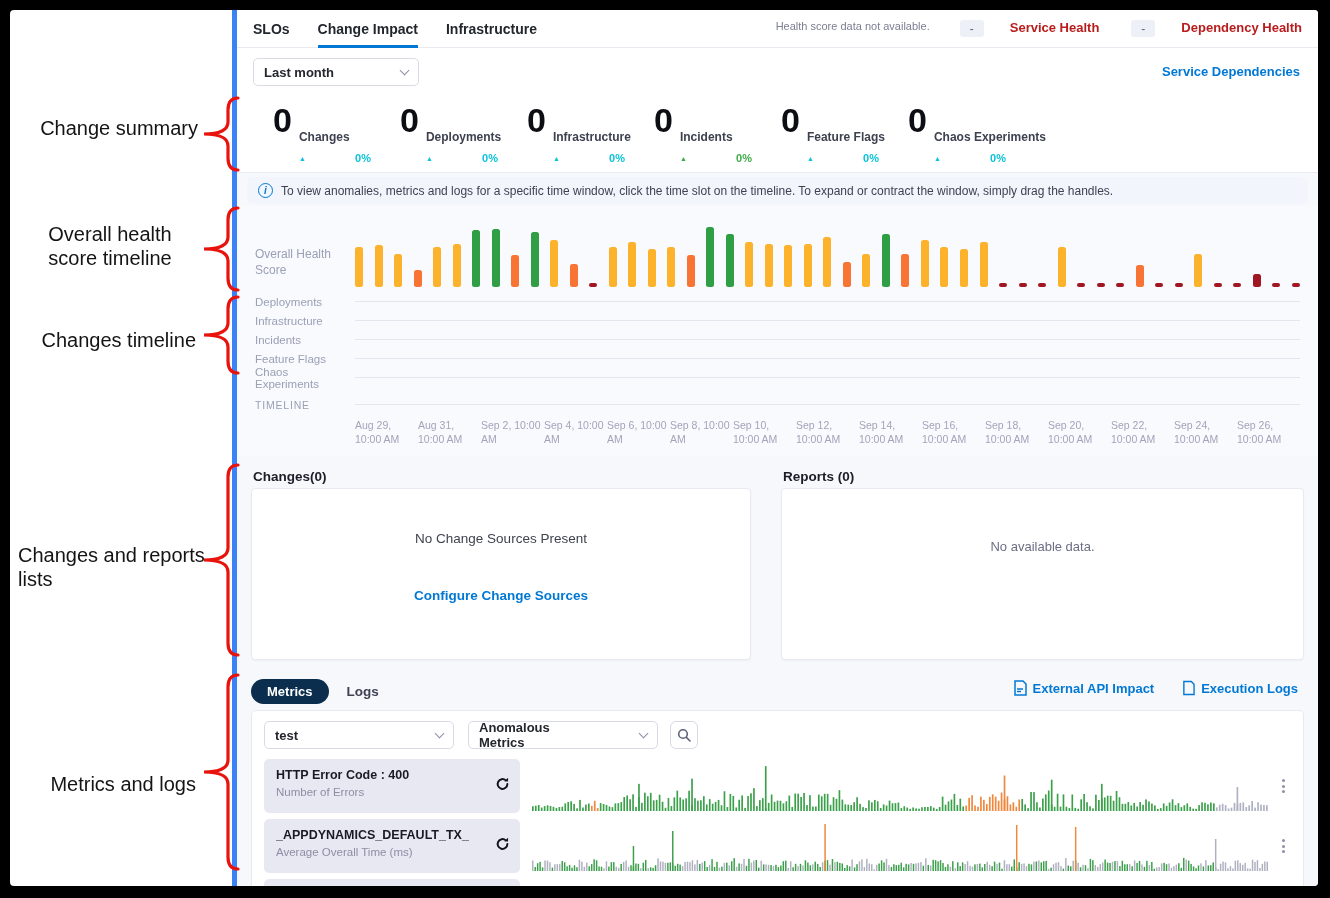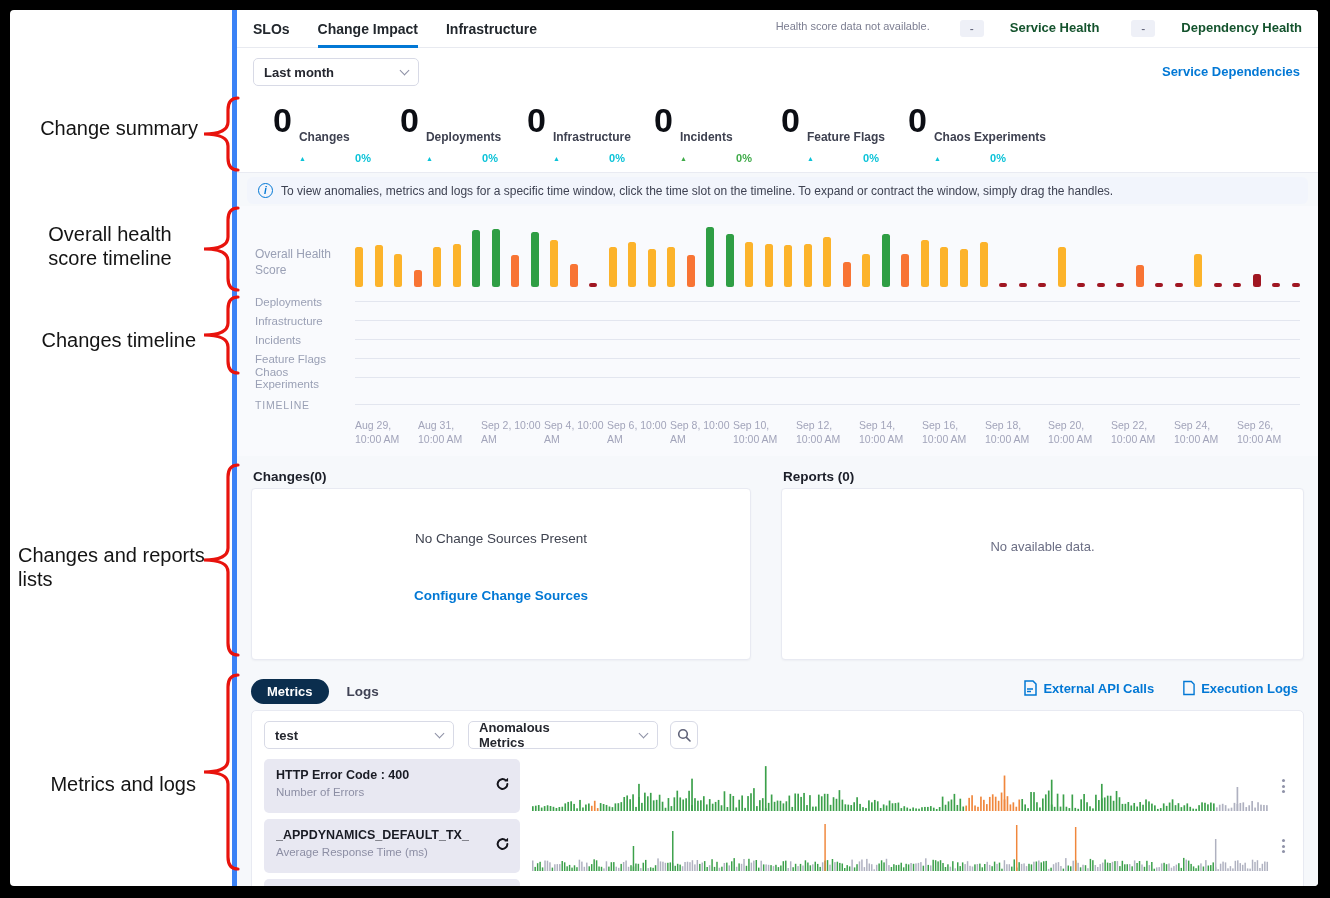--- a/index.html
+++ b/index.html
@@ -26,21 +26,21 @@
   
   .tabbar { position:absolute; left:0; right:0; top:0; height:38px; background:#fff;
             border-bottom:1px solid #e8eaf0; display:flex; align-items:center; padding:0 16px; }
   .tab { height:38px; display:flex; align-items:center; font-size:14px; font-weight:700;
          color:#22272d; margin-right:28px; cursor:pointer; border-bottom:3px solid transparent; padding-top:3px; }
   .tab.active { border-bottom:3px solid #0278d5; }
   .tab-right { margin-left:auto; display:flex; align-items:flex-start; gap:26px; }
   .health-note { font-size:11px; color:#7c7e91; margin-right:4px; }
   .hbadge { width:24px; height:17px; background:#eef0f7; border-radius:3px; font-size:12px;
             color:#5d6075; display:flex; align-items:center; justify-content:center; }
-  .hlabel { font-size:13px; font-weight:600; color:#14532d; margin-right:6px; }
+  .hlabel { font-size:13px; font-weight:600; color:#b91c1c; margin-right:6px; }
 
   
   .subheader { position:absolute; left:0; right:0; top:38px; height:47px; background:#fff; }
   .sel { display:flex; align-items:center; justify-content:space-between; background:#fff;
          border:1px solid #d8dae6; border-radius:5px; padding:0 10px; font-size:13px;
          font-weight:600; color:#24262e; cursor:pointer; }
   .chev { width:7px; height:7px; border-right:1.6px solid #8d90a5; border-bottom:1.6px solid #8d90a5;
           transform:rotate(45deg); margin-top:-4px; flex:none; }
   .time-sel { position:absolute; left:16px; top:10px; width:166px; height:28px;gap:24px; }
   .svc-dep { position:absolute; right:18px; top:16px; font-size:13px; font-weight:700; color:#0278d5; cursor:pointer; }
@@ -317,21 +317,21 @@
         <div class="m-tabs">
           <span class="pill">Metrics</span>
           <span class="logs-tab">Logs</span>
         </div>
         <div class="m-links">
           <span class="m-link">
             <svg width="14" height="16" viewBox="0 0 14 16">
                 <path d="M2 1h8l3 3v11H2z" fill="none" stroke="#0278d5" stroke-width="1.5"></path>
                 <path d="M4 9h6M4 11.5h4" stroke="#0278d5" stroke-width="1.3"></path>
               </svg>
-            <span>External API Calls</span>
+            <span>External API Impact</span>
           </span>
           <span class="m-link">
             <svg width="13" height="16" viewBox="0 0 14 16">
                 <path d="M2 1h8l3 3v11H2z" fill="none" stroke="#0278d5" stroke-width="1.5"></path>
               </svg>
             <span>Execution Logs</span>
           </span>
         </div>
 
         <div class="m-card">
@@ -628,21 +628,21 @@
               <div class="m-dots">
                   <i></i>
                   <i></i>
                   <i></i>
                 </div>
             </div>
 
             <div class="m-row">
               <div class="m-tile">
                 <div class="m-title">_APPDYNAMICS_DEFAULT_TX_</div>
-                <div class="m-sub">Average Response Time (ms)</div>
+                <div class="m-sub">Average Overall Time (ms)</div>
                 <span class="m-refresh">
                   <svg width="15" height="15" viewBox="0 0 16 16">
                       <path d="M13.2 8a5.2 5.2 0 1 1-1.7-3.85" fill="none" stroke="#14141c" stroke-width="2.1" stroke-linecap="round"></path>
                       <path d="M13.9 1.4 L13.9 5.4 L9.9 5.0 Z" fill="#14141c"></path>
                     </svg>
                 </span>
               </div>
               <div class="m-chart">
                 <svg preserveAspectRatio="none" viewBox="0 0 750 48">
                     <rect x="0.0" y="37.5" width="1.5" height="10.5" fill="#AFB1C0"></rect>

